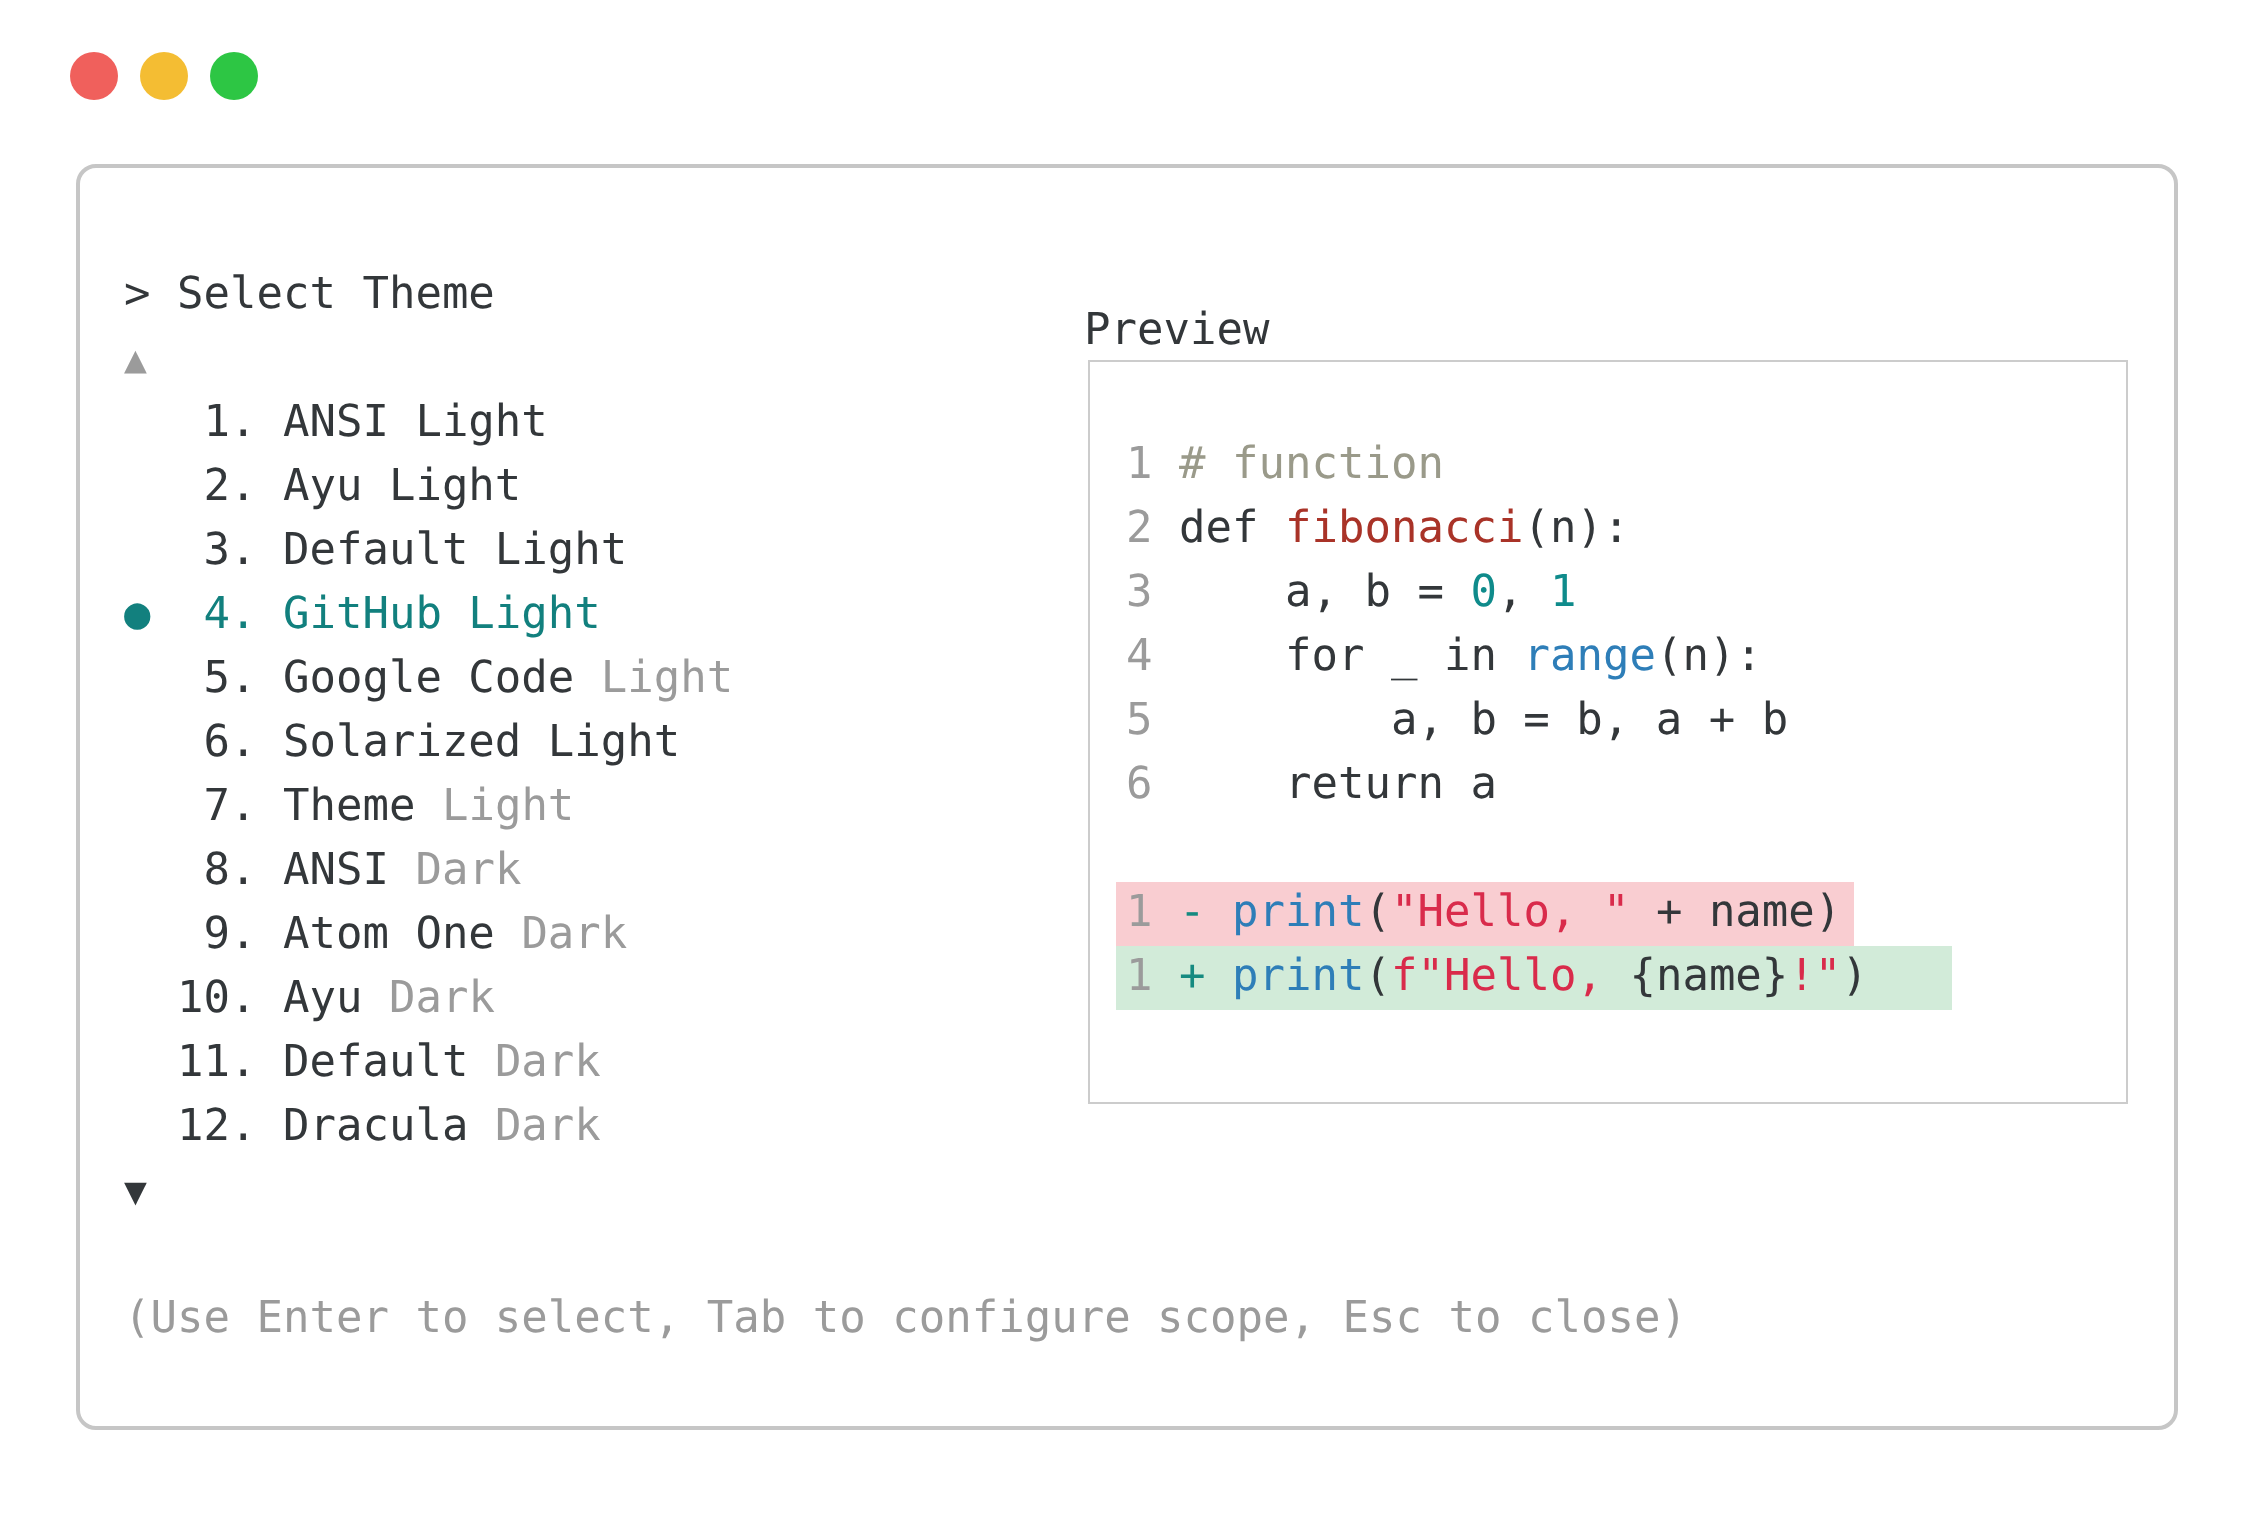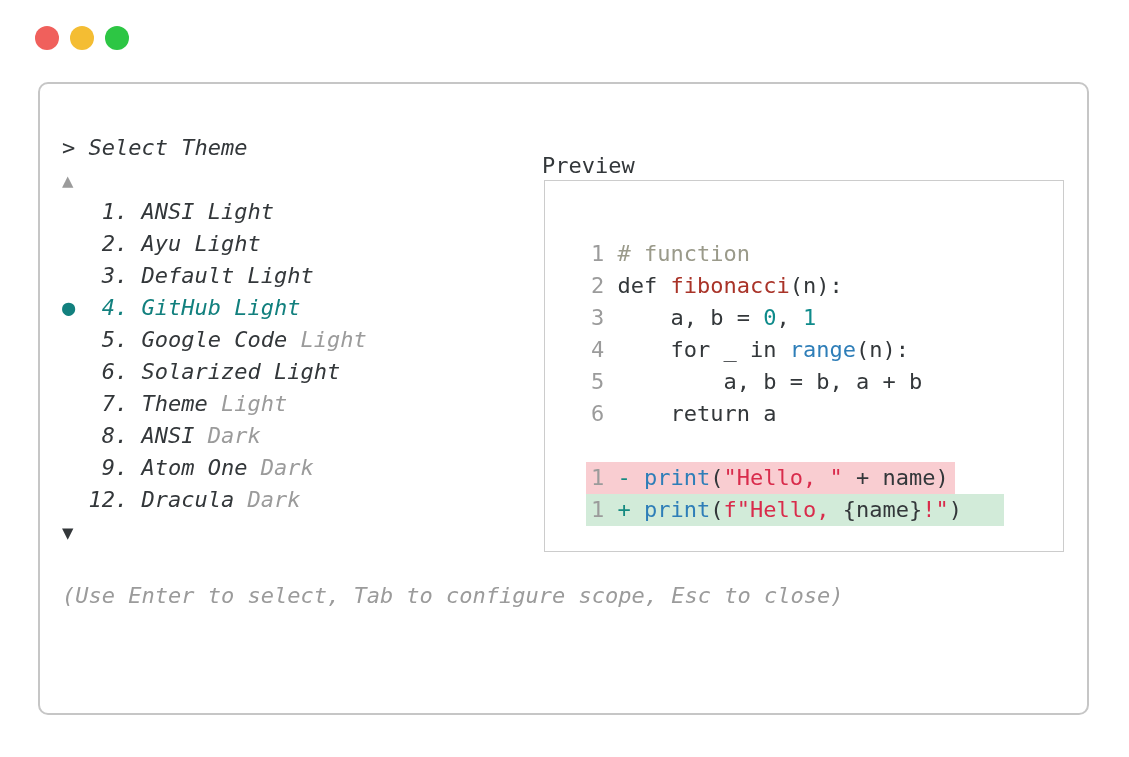--- a/index.html
+++ b/index.html
@@ -30,39 +30,39 @@
   .light{width:24px;height:24px;border-radius:50%;}
   .light.red{background:var(--light-red);}
   .light.yellow{background:var(--light-yellow);}
   .light.green{background:var(--light-green);}
 
   .window{
     position:absolute;left:38px;top:82px;width:1051px;height:633px;
     box-sizing:border-box;border:2px solid var(--window-border);
     border-radius:10px;background:#fff;
   }
-  .leftcol{position:absolute;left:22px;top:48px;font-style:italic;}
+  .leftcol{position:absolute;left:22px;top:48px;}
   .line{height:32px;white-space:pre;}
   .prompt{color:var(--text-dark);}
   .arrow{font-size:19px;}
   .arrow.up{color:var(--text-gray);}
   .arrow.down{color:var(--text-dark);}
   .trow{cursor:default;}
   .trow .bullet{display:inline-block;width:2ch;color:var(--accent-teal);}
   .trow .num{display:inline-block;width:3ch;text-align:right;}
   .trow.sel .num,.trow.sel .name{color:var(--accent-teal);}
   .suffix{color:var(--text-gray);text-align:right;}
   .footer{color:var(--text-gray);}
 
   .preview-label{position:absolute;left:502px;top:48px;color:var(--text-dark);margin-top:18px;}
   .preview-box{
     position:absolute;left:504px;top:96px;width:520px;height:372px;
     box-sizing:border-box;border:1.5px solid var(--preview-border);background:#fff;
   }
-  .code{position:absolute;left:18px;top:57px;white-space:pre;margin-left:28px;}
+  .code{position:absolute;left:18px;top:36px;white-space:pre;}
   .crow{height:32px;}
   .ln{color:var(--text-gray);}
   .tok.plain{color:var(--text-dark);}
   .tok.keyword{color:var(--text-dark);}
   .tok.comment{color:var(--comment);}
   .tok.title{color:var(--title-red);}
   .tok.builtin{color:var(--builtin-blue);}
   .tok.number{color:var(--number-teal);}
   .tok.string{color:var(--string-crimson);}
   .tok.op{color:var(--op-teal);}
@@ -86,20 +86,22 @@
     <div id="theme-list">
         <div class="line trow"><span class="bullet"></span><span class="num">1.</span> <span class="name">ANSI Light</span></div>
         <div class="line trow"><span class="bullet"></span><span class="num">2.</span> <span class="name">Ayu Light</span></div>
         <div class="line trow"><span class="bullet"></span><span class="num">3.</span> <span class="name">Default Light</span></div>
         <div class="line trow sel"><span class="bullet">●</span><span class="num">4.</span> <span class="name">GitHub Light</span></div>
         <div class="line trow"><span class="bullet"></span><span class="num">5.</span> <span class="name">Google Code</span> <span class="suffix">Light</span></div>
         <div class="line trow"><span class="bullet"></span><span class="num">6.</span> <span class="name">Solarized Light</span></div>
         <div class="line trow"><span class="bullet"></span><span class="num">7.</span> <span class="name">Theme</span> <span class="suffix">Light</span></div>
         <div class="line trow"><span class="bullet"></span><span class="num">8.</span> <span class="name">ANSI</span> <span class="suffix">Dark</span></div>
         <div class="line trow"><span class="bullet"></span><span class="num">9.</span> <span class="name">Atom One</span> <span class="suffix">Dark</span></div>
+        <div class="line trow"><span class="bullet"></span><span class="num">10.</span> <span class="name">Ayu</span> <span class="suffix">Dark</span></div>
+        <div class="line trow"><span class="bullet"></span><span class="num">11.</span> <span class="name">Default</span> <span class="suffix">Dark</span></div>
         <div class="line trow"><span class="bullet"></span><span class="num">12.</span> <span class="name">Dracula</span> <span class="suffix">Dark</span></div>
       </div>
     <div class="line arrow down">▼</div>
     <div class="line"></div>
     <div class="line footer">(Use Enter to select, Tab to configure scope, Esc to close)</div>
   </div>
 
   <div class="line preview-label">Preview</div>
   <div class="preview-box">
     <div class="code" id="code"><div class="crow"><span class="ln">1</span> <span class="tok comment"># function</span></div><div class="crow"><span class="ln">2</span> <span class="tok keyword">def </span><span class="tok title">fibonacci</span><span class="tok plain">(n):</span></div><div class="crow"><span class="ln">3</span> <span class="tok plain">    a, b = </span><span class="tok number">0</span><span class="tok plain">, </span><span class="tok number">1</span></div><div class="crow"><span class="ln">4</span> <span class="tok plain">    </span><span class="tok keyword">for</span><span class="tok plain"> _ </span><span class="tok keyword">in</span><span class="tok plain"> </span><span class="tok builtin">range</span><span class="tok plain">(n):</span></div><div class="crow"><span class="ln">5</span> <span class="tok plain">        a, b = b, a + b</span></div><div class="crow"><span class="ln">6</span> <span class="tok plain">    </span><span class="tok keyword">return</span><span class="tok plain"> a</span></div><div class="crow"></div><div class="crow"><span class="hl removed"><span class="ln">1</span> <span class="tok op">- </span><span class="tok builtin">print</span><span class="tok plain">(</span><span class="tok string">"Hello, "</span><span class="tok plain"> + name)</span></span></div><div class="crow"><span class="hl added"><span class="ln">1</span> <span class="tok op">+ </span><span class="tok builtin">print</span><span class="tok plain">(</span><span class="tok string">f"Hello, </span><span class="tok plain">{name}</span><span class="tok string">!"</span><span class="tok plain">)</span></span></div></div>

